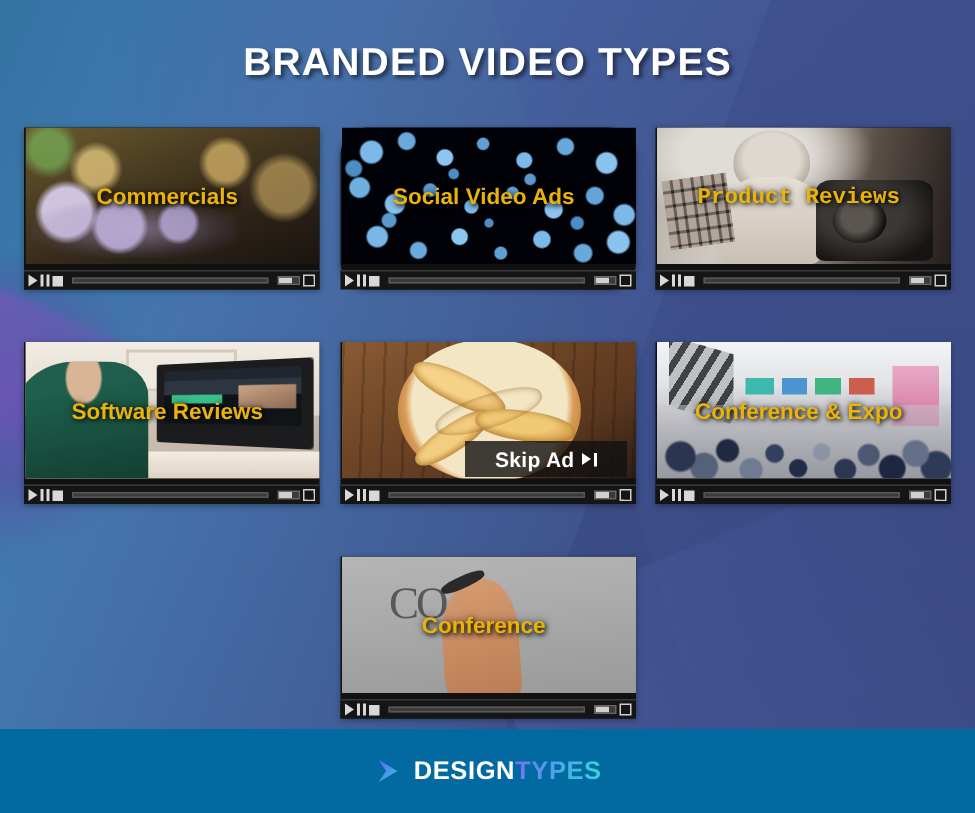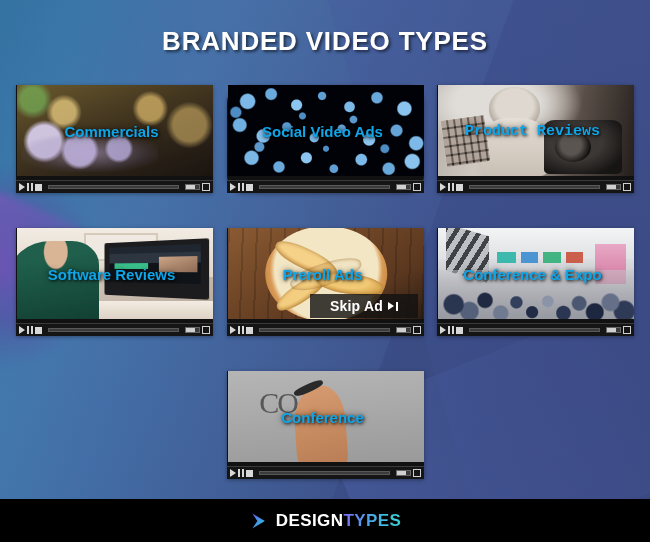--- a/index.html
+++ b/index.html
@@ -82,21 +82,21 @@
   }
   .card .thumb {
     position: absolute; left: 1px; top: 0; right: 0;
     height: 91px;
     overflow: hidden;
   }
   .card .label {
     position: absolute;
     left: 0; right: 6px; top: 38px;
     text-align: center;
-    color: #0ea5e9;
+    color: #eab308;
     font-size: 15px;
     font-weight: 600;
     text-shadow: 1px 1px 3px rgba(0,0,0,0.85), 0 0 6px rgba(0,0,0,0.6);
     z-index: 6;
     padding: 0 4px;
   }
   
   .ctrl {
     position: absolute;
     left: 0; right: 0; bottom: 0;
@@ -407,22 +407,22 @@
     position:absolute; left:33%; top:14%; width:16%; height:9%;
     background: #2a2a2a;
     border-radius: 40%;
     transform: rotate(-24deg);
   }
 
   
   .footer {
     position: absolute;
     left: 0; right: 0; bottom: 0;
-    height: 43px;
-    background: #000000;
+    height: 56px;
+    background: #0369a1;
     display: flex;
     align-items: center;
     justify-content: center;
     gap: 7px;
   }
   .footer .logo-mark { width: 20px; height: 20px; flex: none; }
   .footer .logo-text {
     font-size: 17px;
     font-weight: bold;
     letter-spacing: 0.4px;
@@ -528,21 +528,20 @@
     <div class="card" style="left:227px; top:228px;">
       <div class="thumb">
         <div class="art art-preroll">
           <div class="pl-plate"></div>
           <div class="pl-cookie c2"></div>
           <div class="pl-cookie c4"></div>
           <div class="pl-cookie c3"></div>
           <div class="pl-cookie c1"></div>
         </div>
       </div>
-      <div class="label">Preroll Ads</div>
       <div class="skip-ad">
         <span>Skip Ad</span>
         <span class="skip-icon"></span>
       </div>
       <div class="ctrl">
         <span class="btn play"></span>
         <span class="btn pause"></span>
         <span class="btn stop"></span>
         <span class="track"></span>
         <span class="vol"></span>

